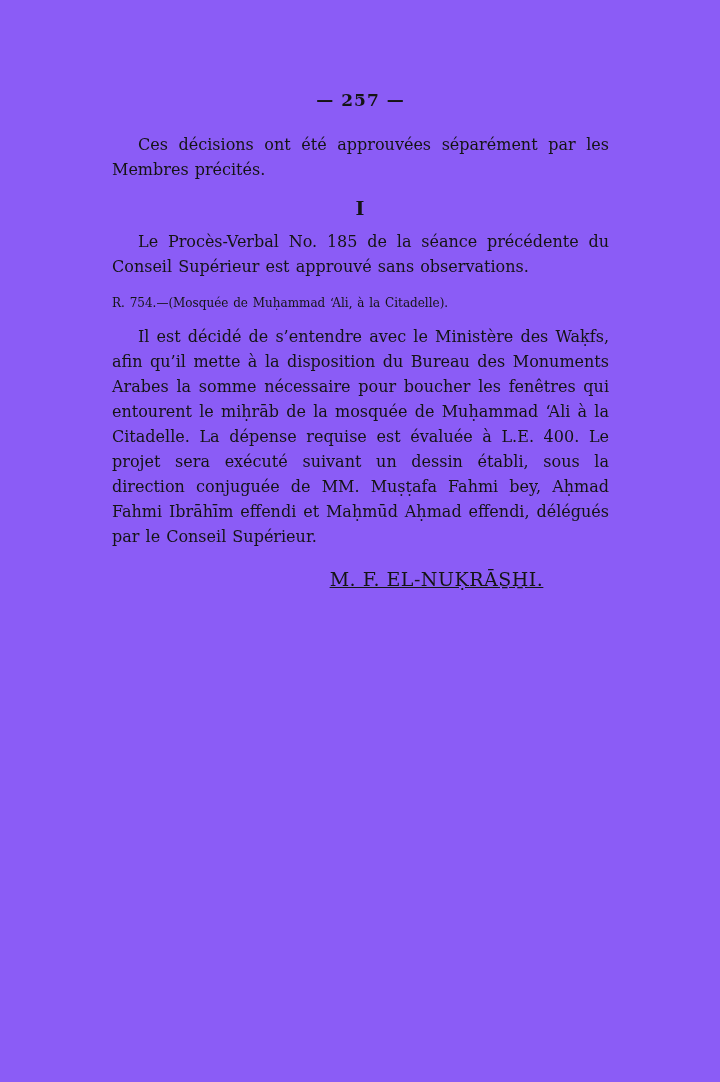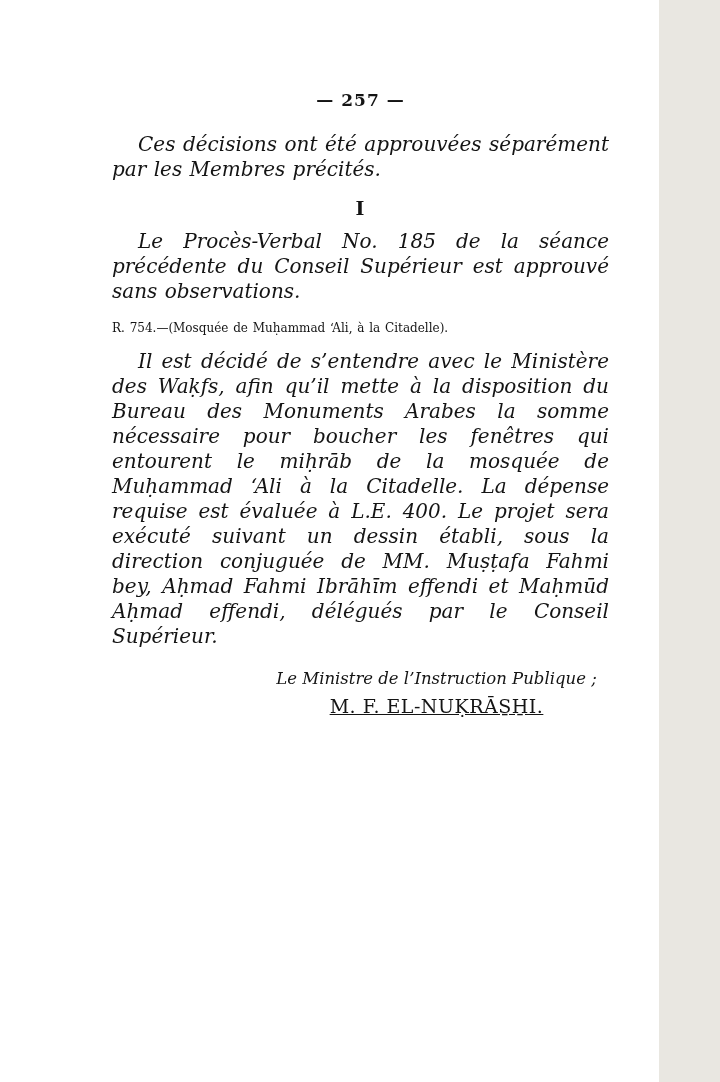--- a/index.html
+++ b/index.html
@@ -9,23 +9,23 @@
     height: 1082px;
   }
 
   body {
     background: #e9e7e1;
     font-family: "DejaVu Serif", "Liberation Serif", serif;
   }
 
   .page {
     position: relative;
-    width: 659px;
+    width: 720px;
     height: 1082px;
-    background: #ffffff;
+    background: #8b5cf6;
     color: #141414;
     overflow: hidden;
   }
 
   .content {
     position: absolute;
     left: 112px;
     top: 90px;
     width: 497px;
   }
@@ -33,26 +33,25 @@
   .page-number {
     text-align: center;
     font-size: 17px;
     font-weight: 700;
     letter-spacing: 1px;
     line-height: 20px;
     margin-bottom: 22px;
   }
 
   .para {
-    font-size: 20px;
+    font-size: 16px;
     line-height: 25px;
     text-align: justify;
     text-indent: 26px;
     word-spacing: 1px;
-    font-style: italic;
   }
 
   .heading-roman {
     text-align: center;
     font-size: 19px;
     font-weight: 600;
     line-height: 24px;
     margin-top: 14px;
     margin-bottom: 9px;
     letter-spacing: 1px;
@@ -107,18 +106,17 @@
 
     <p class="para section-para">Le Procès-Verbal No. 185 de la séance précédente du Conseil Supérieur est approuvé sans observations.</p>
 
 
 
     <p class="report-title">R. 754.—(Mosquée de Muḥammad ‘Ali, à la Citadelle).</p>
 
     <p class="para">Il est décidé de s’entendre avec le Ministère des Waḳfs, afin qu’il mette à la disposition du Bureau des Monuments Arabes la somme nécessaire pour boucher les fenêtres qui entourent le miḥrāb de la mosquée de Muḥammad ‘Ali à la Citadelle.  La dépense requise est évaluée à L.E. 400. Le projet sera exécuté suivant un dessin établi, sous la direction conjuguée de MM. Muṣṭafa Fahmi bey, Aḥmad Fahmi Ibrāhīm effendi et Maḥmūd Aḥmad effendi, délégués par le Conseil Supérieur.</p>
 
     <div class="signature">
-      <div class="signature-line">Le Ministre de l’Instruction Publique&nbsp;;</div>
       <div class="signature-name">M. F. EL-NUḲRĀS̱H̱I.</div>
     </div>
 
   </div>
 </div>
 
 </body></html>

